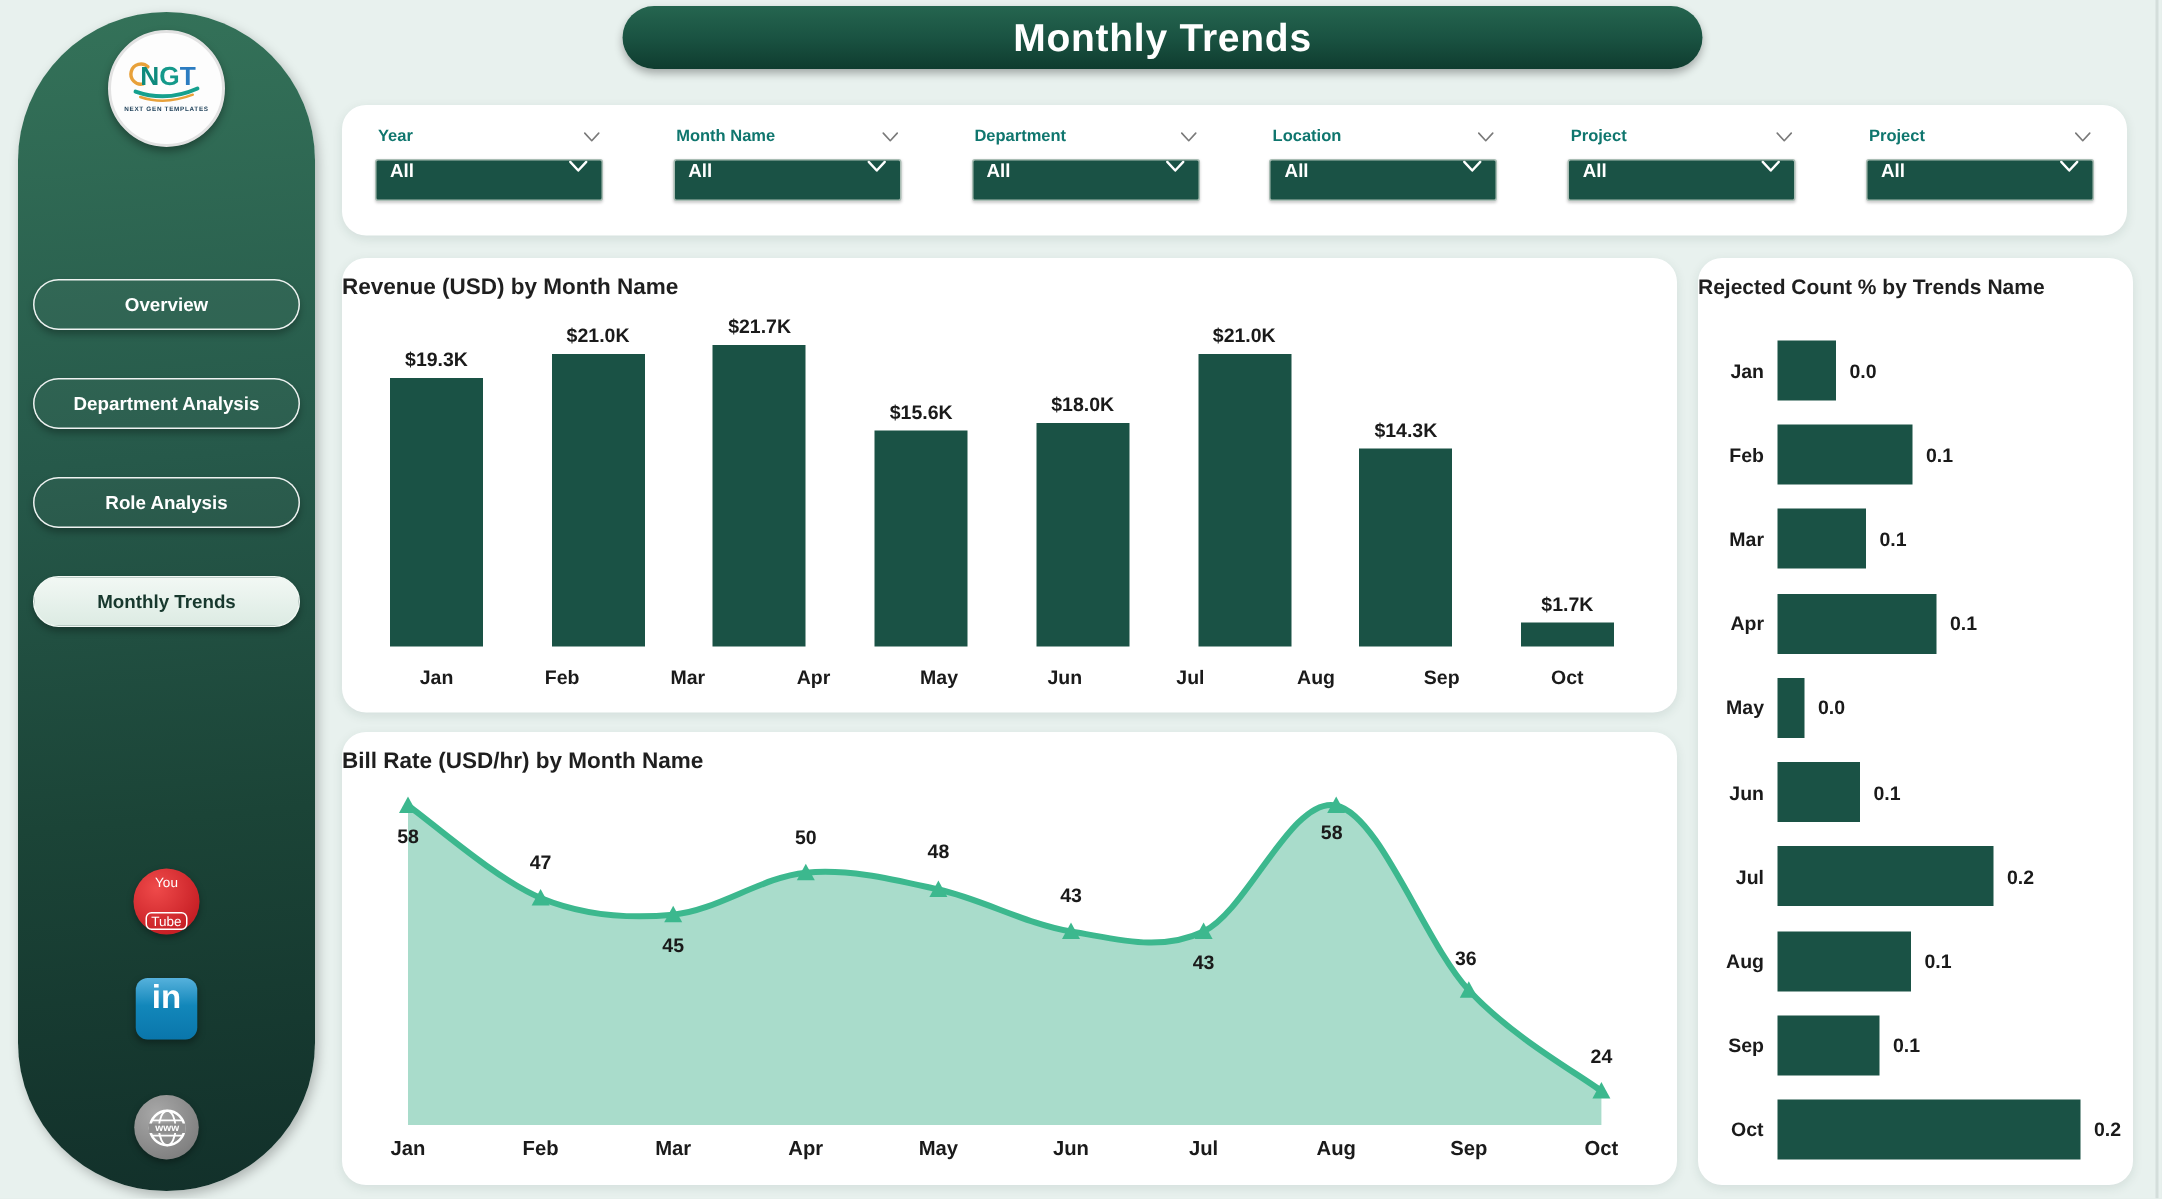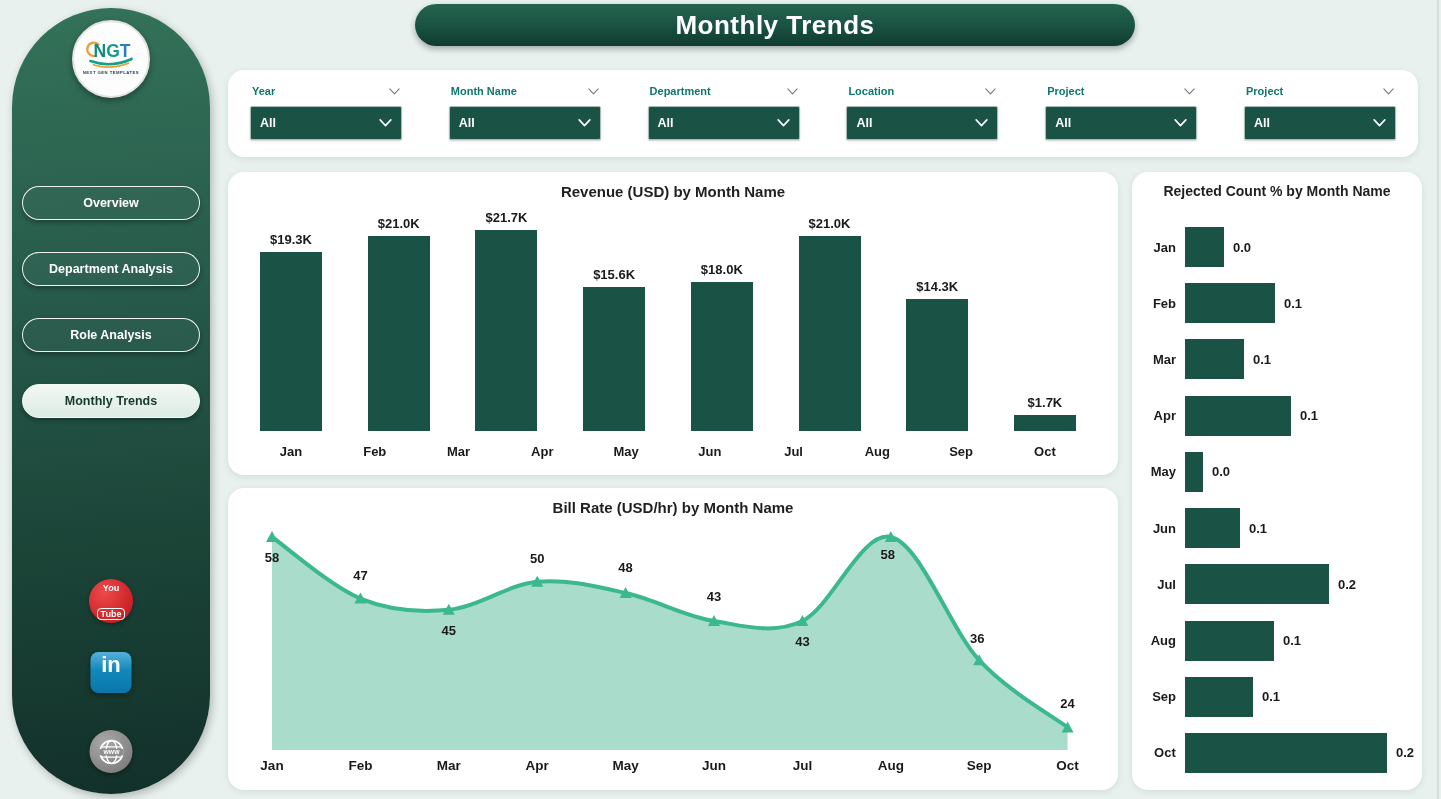--- a/index.html
+++ b/index.html
@@ -17,49 +17,49 @@
   .nav { position:absolute; top:178px; left:10px; right:10px; display:flex; flex-direction:column; gap:32px; }
   .navbtn { height:34px; border:1.5px solid rgba(255,255,255,.92); border-radius:17px;
     color:#fff; font-weight:bold; font-size:12.5px; display:flex; align-items:center; justify-content:center;
     cursor:pointer; box-shadow:0 3px 5px rgba(0,0,0,.28); background:rgba(255,255,255,.03); }
   .navbtn.active { background:linear-gradient(180deg,#f2f8f4,#dcebe3); color:#17382d; border-color:#f2f8f4; }
 
   .yt { position:absolute; left:50%; transform:translateX(-50%); top:571px; width:44px; height:44px;
     border-radius:50%; background:radial-gradient(circle at 35% 30%,#ef4a4a,#c71f25 75%);
     display:flex; flex-direction:column; align-items:center; justify-content:center;
     box-shadow:0 2px 5px rgba(0,0,0,.35); cursor:pointer; }
-  .yt span { color:#fff; font-weight:bold; font-size:9px; line-height:10px; }
+  .yt span { color:#fff; font-weight:normal; font-size:9px; line-height:10px; }
   .yt .tube { border:1.2px solid #fff; border-radius:4px; padding:0 3px; margin-top:15px; }
   .li { position:absolute; left:50%; transform:translateX(-50%); top:644px; width:41px; height:41px;
     border-radius:8px; background:linear-gradient(180deg,#56b1dc 0%,#1287ba 45%,#0a76ab 100%);
     color:#fff; font-weight:bold; font-size:22px; display:flex; justify-content:center;
     box-shadow:0 2px 5px rgba(0,0,0,.35); cursor:pointer; }
   .www { position:absolute; left:50%; transform:translateX(-50%); top:722px; width:43px; height:43px;
     border-radius:50%; background:radial-gradient(circle at 35% 30%,#a8a8a8,#7e7e7e 80%);
     display:flex; align-items:center; justify-content:center;
     box-shadow:0 2px 5px rgba(0,0,0,.35); cursor:pointer; }
 
   
   .banner { position:absolute; left:415px; top:4px; width:720px; height:42px; border-radius:22px;
     background:linear-gradient(180deg,#25654f 0%,#1a5342 50%,#0f3c2f 100%);
     display:flex; align-items:center; justify-content:center; box-shadow:0 3px 6px rgba(0,0,0,.3); }
   .banner h1 { color:#fff; font-size:26px; font-weight:bold; letter-spacing:.5px; }
 
   
   .card { position:absolute; background:#fff; border-radius:16px; box-shadow:0 2px 7px rgba(20,60,50,.10); }
-  .card h2 { font-size:15px; font-weight:bold; color:#1f1f1f; text-align:center; margin-top:11px; }
+  .card h2 { font-size:15px; font-weight:bold; color:#1f1f1f; margin-top:11px; }
 
   
   .filterbar { left:228px; top:70px; width:1190px; height:87px;
     display:flex; justify-content:space-between; padding:13px 22px 0 22px; }
   .fgroup { width:152px; }
   .flabel-row { display:flex; align-items:center; justify-content:space-between; padding:2px 2px 0 2px; }
   .flabel { font-size:11px; font-weight:bold; color:#0f766e; }
   .fselect { margin-top:9px; height:28px; background:#1a5245; border:1px solid #a9bdb4; border-radius:2px;
-    display:flex; align-items:center; justify-content:space-between; padding:16px 9px; cursor:pointer;
+    display:flex; align-items:flex-start; justify-content:space-between; padding:0 9px; cursor:pointer;
     box-shadow:0 1px 2px rgba(0,0,0,.2); }
   .fselect span { color:#fff; font-size:12.5px; font-weight:bold; }
 
   
   #revenue-card { left:228px; top:172px; width:890px; height:303px; }
   .bars-wrap { position:absolute; left:32px; right:42px; top:38px; bottom:44px;
     display:flex; justify-content:space-between; align-items:flex-end; }
   .bcol { width:62px; display:flex; flex-direction:column; align-items:center; justify-content:flex-end; cursor:pointer; }
   .bval { font-size:13px; font-weight:bold; color:#1a1a1a; margin-bottom:5px; white-space:nowrap; }
   .bbar { width:62px; background:#1a5245; }
@@ -297,21 +297,21 @@
         <polygon points="751.2,136.2 745.2,147.2 757.2,147.2" fill="#3cb88e"></polygon>
         <text x="749.2" y="125.19999999999999" text-anchor="middle" font-size="13" font-weight="bold" fill="#1a1a1a" font-family="Liberation Sans,sans-serif">36</text>
         <text x="751.2" y="252" text-anchor="middle" font-size="13.5" font-weight="bold" fill="#1a1a1a" font-family="Liberation Sans,sans-serif">Sep</text>
         <polygon points="839.6,203.39999999999998 833.6,214.39999999999998 845.6,214.39999999999998" fill="#3cb88e"></polygon>
         <text x="839.6" y="190.39999999999998" text-anchor="middle" font-size="13" font-weight="bold" fill="#1a1a1a" font-family="Liberation Sans,sans-serif">24</text>
         <text x="839.6" y="252" text-anchor="middle" font-size="13.5" font-weight="bold" fill="#1a1a1a" font-family="Liberation Sans,sans-serif">Oct</text>
       </svg>
   </section>
 
   <section class="card" id="rejected-card">
-    <h2>Rejected Count % by Month Name</h2>
+    <h2>Rejected Count % by Trends Name</h2>
     <div class="hrows">
         <div class="hrow">
           <span class="hmonth">Jan</span>
           <div class="hbar" style="width: 39px; background: rgb(26, 82, 69);"></div>
           <span class="hval">0.0</span>
         </div>
         <div class="hrow">
           <span class="hmonth">Feb</span>
           <div class="hbar" style="width: 90px; background: rgb(26, 82, 69);"></div>
           <span class="hval">0.1</span>

